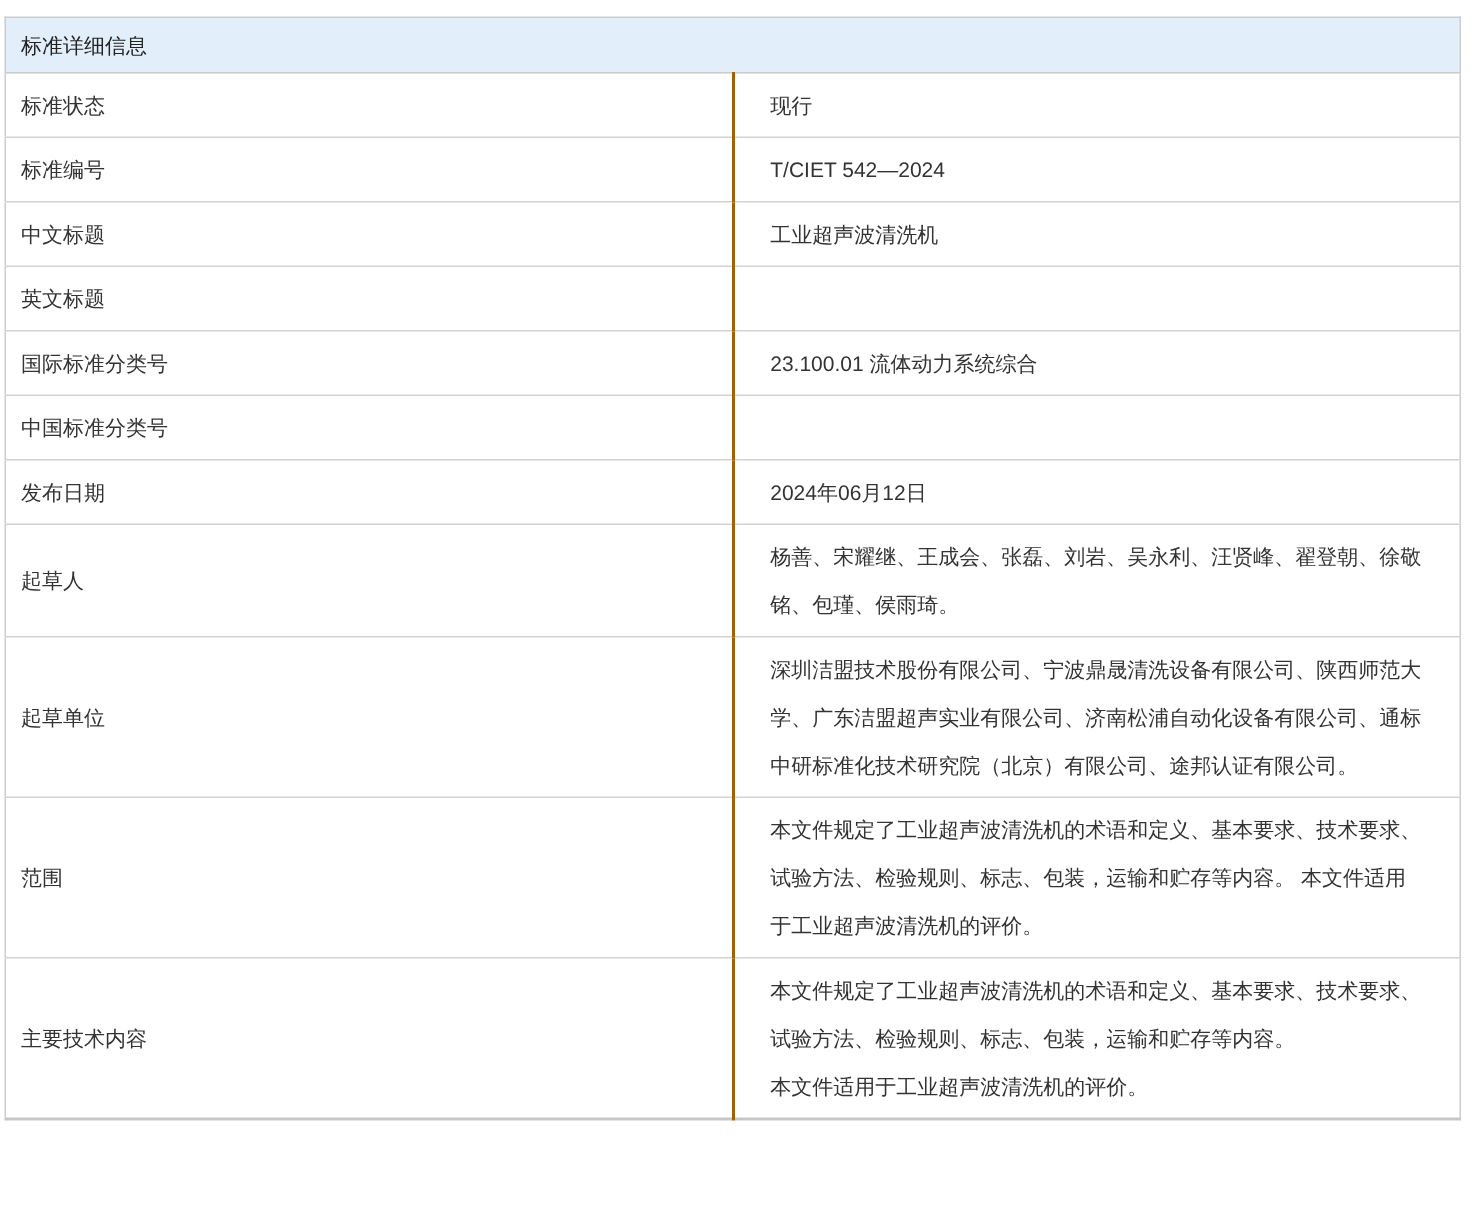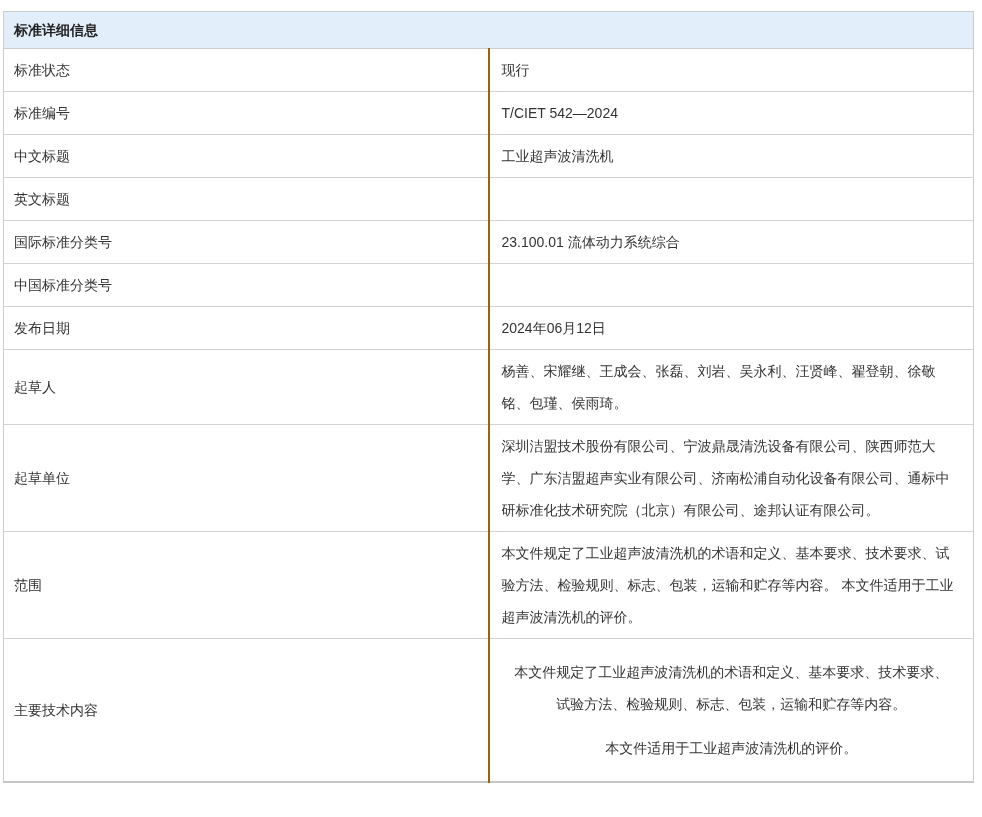--- a/index.html
+++ b/index.html
@@ -21,46 +21,45 @@
     width: 971px;
     margin: 11px 0 0 3px;
     border: 1px solid #cccccc;
     border-bottom: 2px solid #c6c6c6;
     font-size: 14px;
     color: #333333;
   }
   .detail-table th.panel-header {
     background: #e3eefb;
     text-align: left;
-    font-weight: bold;
+    font-weight: normal;
     color: #222222;
     padding: 8px 10px;
     line-height: 20px;
     border-bottom: 1px solid #cccccc;
     font-size: 14px;
   }
   .detail-table td {
     border-top: 1px solid #d2d2d2;
     vertical-align: middle;
     line-height: 32px;
-    padding: 5px 12px;
+    padding: 5px 24px;
     word-break: break-all;
     box-sizing: border-box;
   }
   .detail-table tr.data-row:first-of-type td {
     border-top: none;
   }
   .detail-table td.label-cell {
     width: 128px;
     border-right: 2px solid #a16207;
     padding: 5px 10px;
   }
   .detail-table td.value-cell p {
-    margin: 12px;
-    text-align: center;
+    margin: 0;
   }
 </style>
 </head>
 <body>
 
 <div class="page">
   <table class="detail-table">
     <tbody>
         <tr>
       <th class="panel-header" colspan="2">标准详细信息</th>

